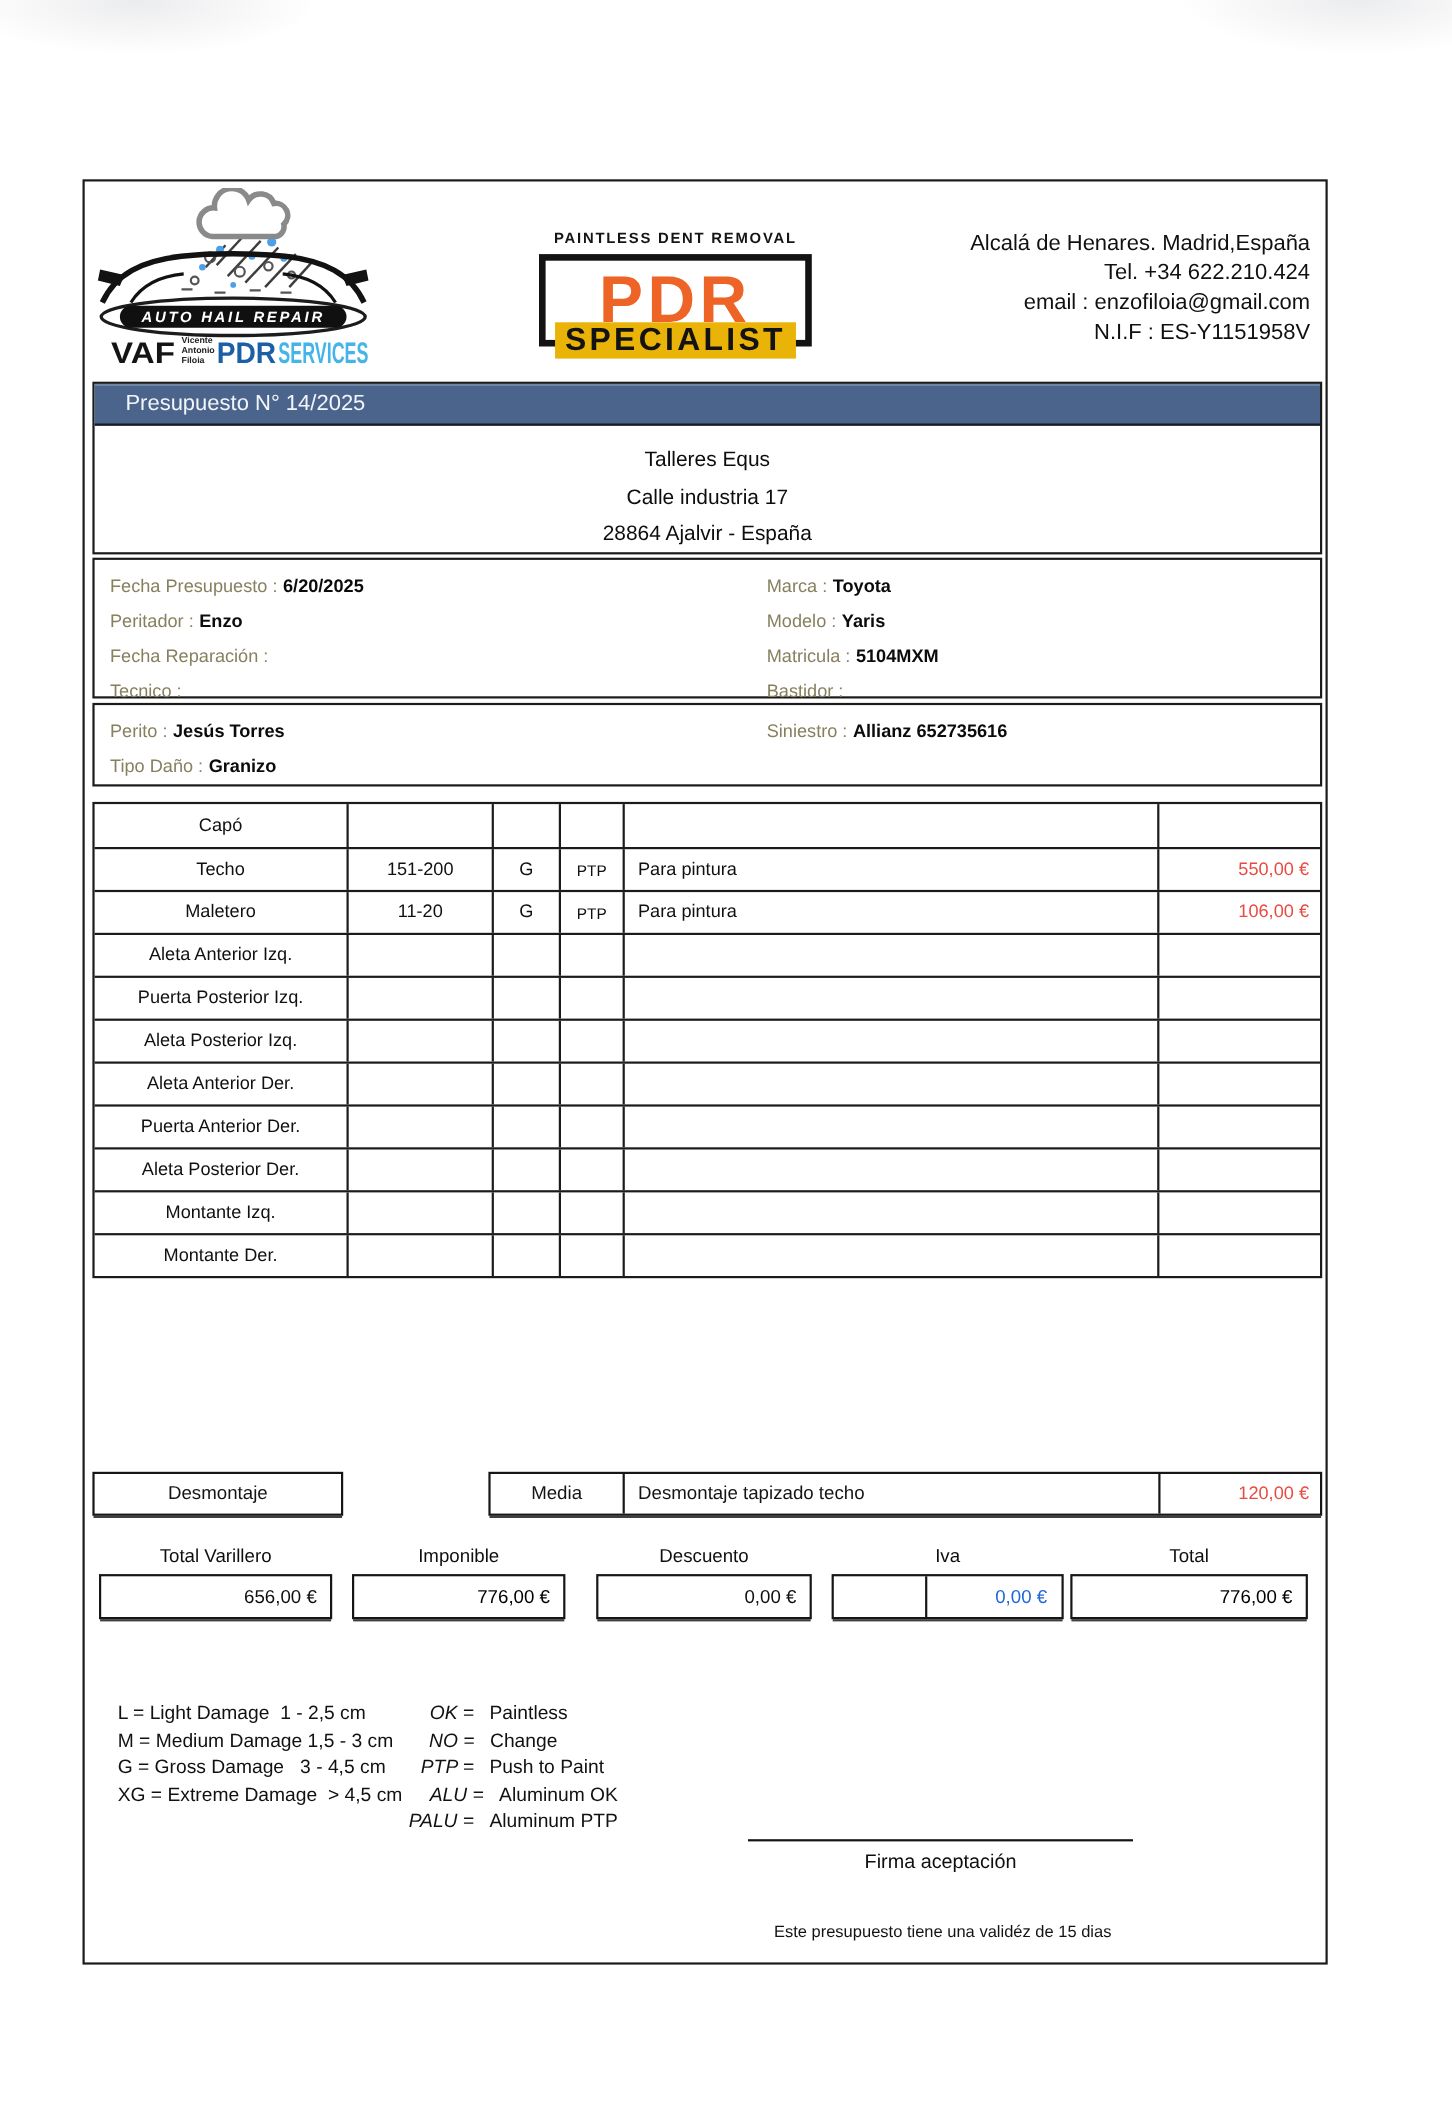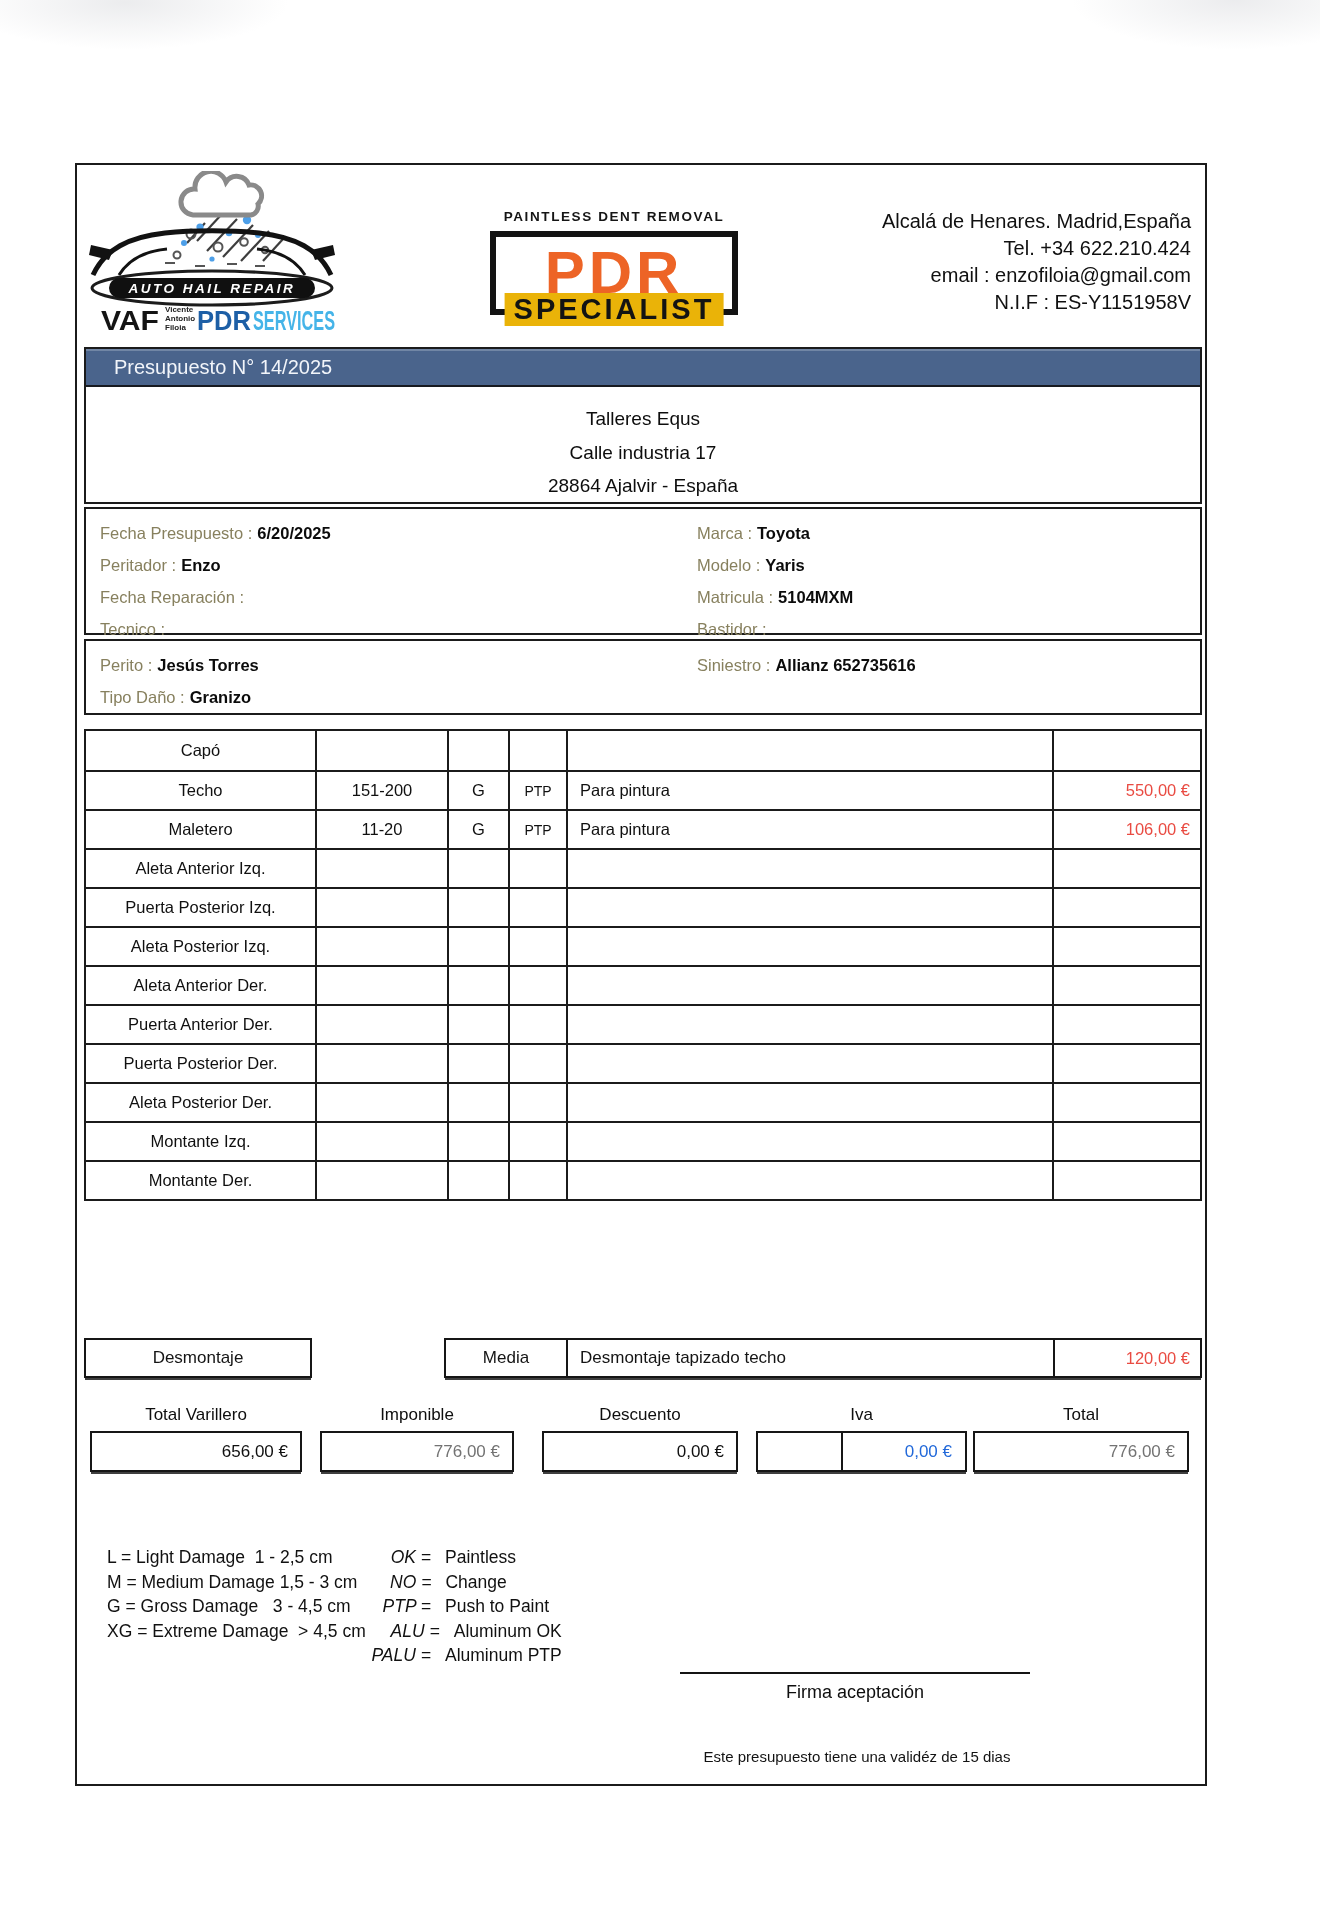--- a/index.html
+++ b/index.html
@@ -67,21 +67,21 @@
   .tg-label { text-align:center; font-size:17px; color:#0e0e0e; }
   .tg-box { margin-top:6px; height:41px; border:2.5px solid #161616; box-shadow:0 3px 0 -1px #3f3f3f; display:flex; align-items:center; justify-content:flex-end; padding-right:12px; font-size:17px; background:#fff; }
   .tg1 { left:13px;  width:212px; }
   .tg2 { left:243px; width:194px; }
   .tg3 { left:465px; width:196px; }
   .tg4 { left:679px; width:211px; }
   .tg5 { left:896px; width:216px; }
   .tg4 .tg-box { padding:0; justify-content:flex-start; }
   .iva-blank { width:85px; height:100%; border-right:2px solid #161616; }
   .iva-val { flex:1; display:flex; align-items:center; justify-content:flex-end; padding-right:13px; color:#2168d9; }
-  .val-red { color:#737373; }
+  .val-red { color:#000000; }
   .val-black { color:#101010; }
 
   
   .legend { position:absolute; left:30px; top:1380px; font-size:17.5px; line-height:24.5px; color:#111; }
   .legend .ll { display:inline-block; min-width:250px; white-space:pre; }
   .legend .lk { display:inline-block; width:74px; text-align:right; white-space:pre;font-style:italic; }
   .legend .lv { margin-left:14px; white-space:pre; }
   .firma { position:absolute; left:603px; top:1507px; width:350px; }
   .firma-line { border-top:2.5px solid #141414; }
   .firma-label { text-align:center; margin-top:8px; font-size:18px; color:#0e0e0e; }
@@ -256,28 +256,20 @@
         </div>
       <div class="trow">
           <div class="c c-parte">Puerta Anterior Der.</div>
           <div class="c c-abo"></div>
           <div class="c c-dano"></div>
           <div class="c c-tipo"></div>
           <div class="c c-nota"></div>
           <div class="c c-precio"></div>
         </div>
       <div class="trow">
-          <div class="c c-parte">Puerta Posterior Der.</div>
-          <div class="c c-abo"></div>
-          <div class="c c-dano"></div>
-          <div class="c c-tipo"></div>
-          <div class="c c-nota"></div>
-          <div class="c c-precio"></div>
-        </div>
-      <div class="trow">
           <div class="c c-parte">Aleta Posterior Der.</div>
           <div class="c c-abo"></div>
           <div class="c c-dano"></div>
           <div class="c c-tipo"></div>
           <div class="c c-nota"></div>
           <div class="c c-precio"></div>
         </div>
       <div class="trow">
           <div class="c c-parte">Montante Izq.</div>
           <div class="c c-abo"></div>

